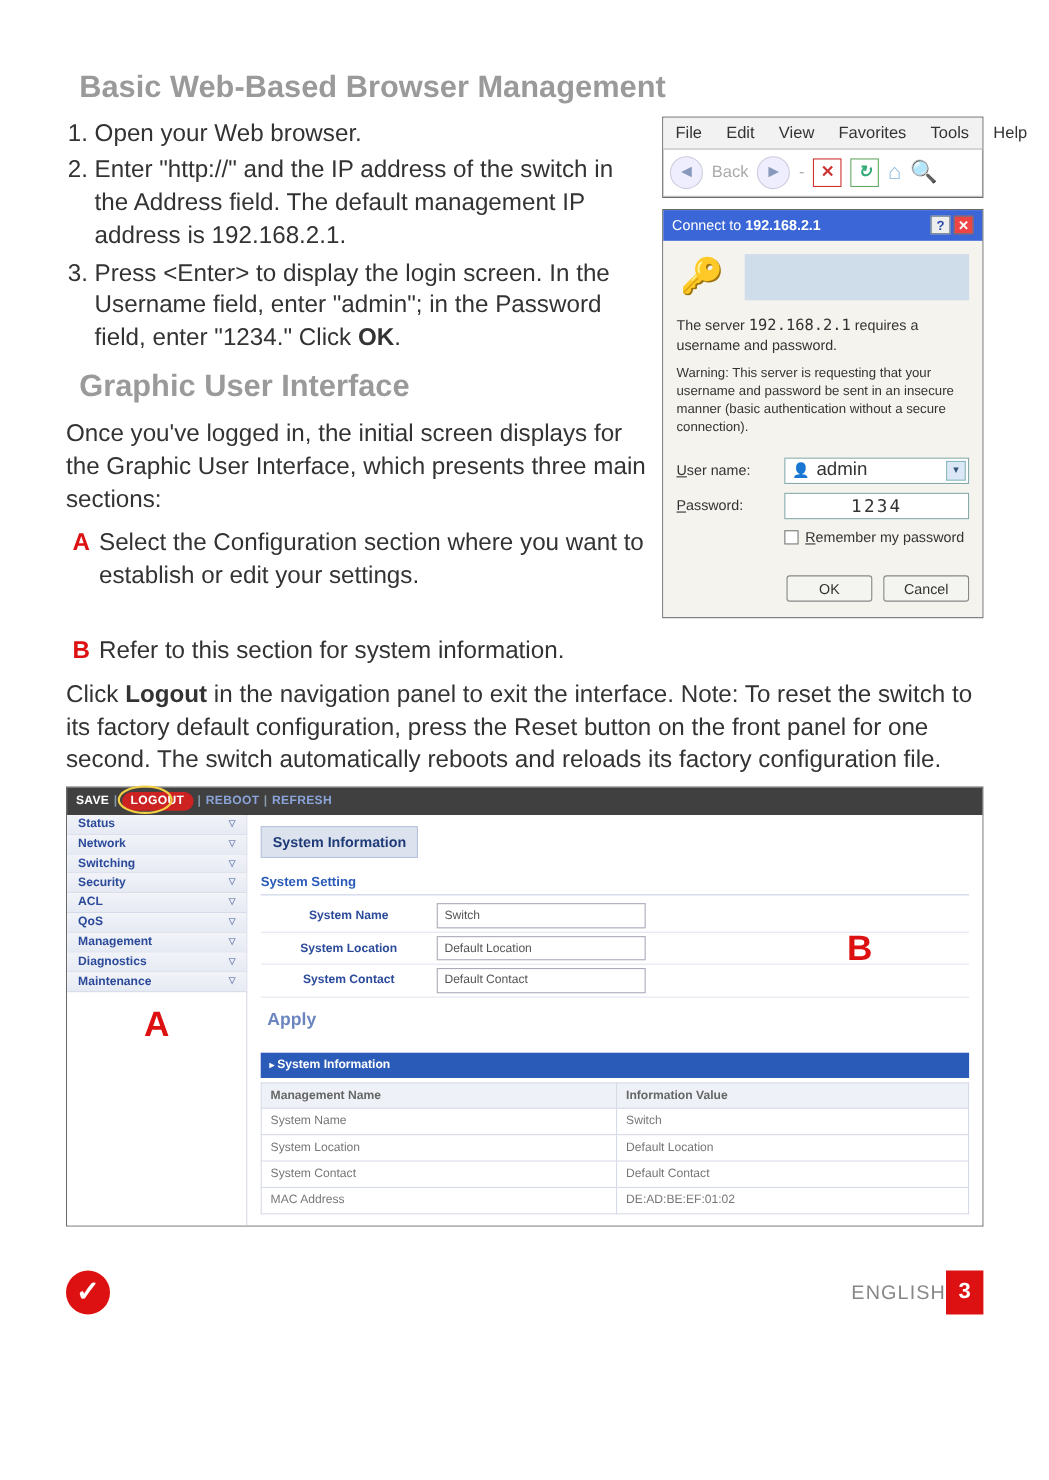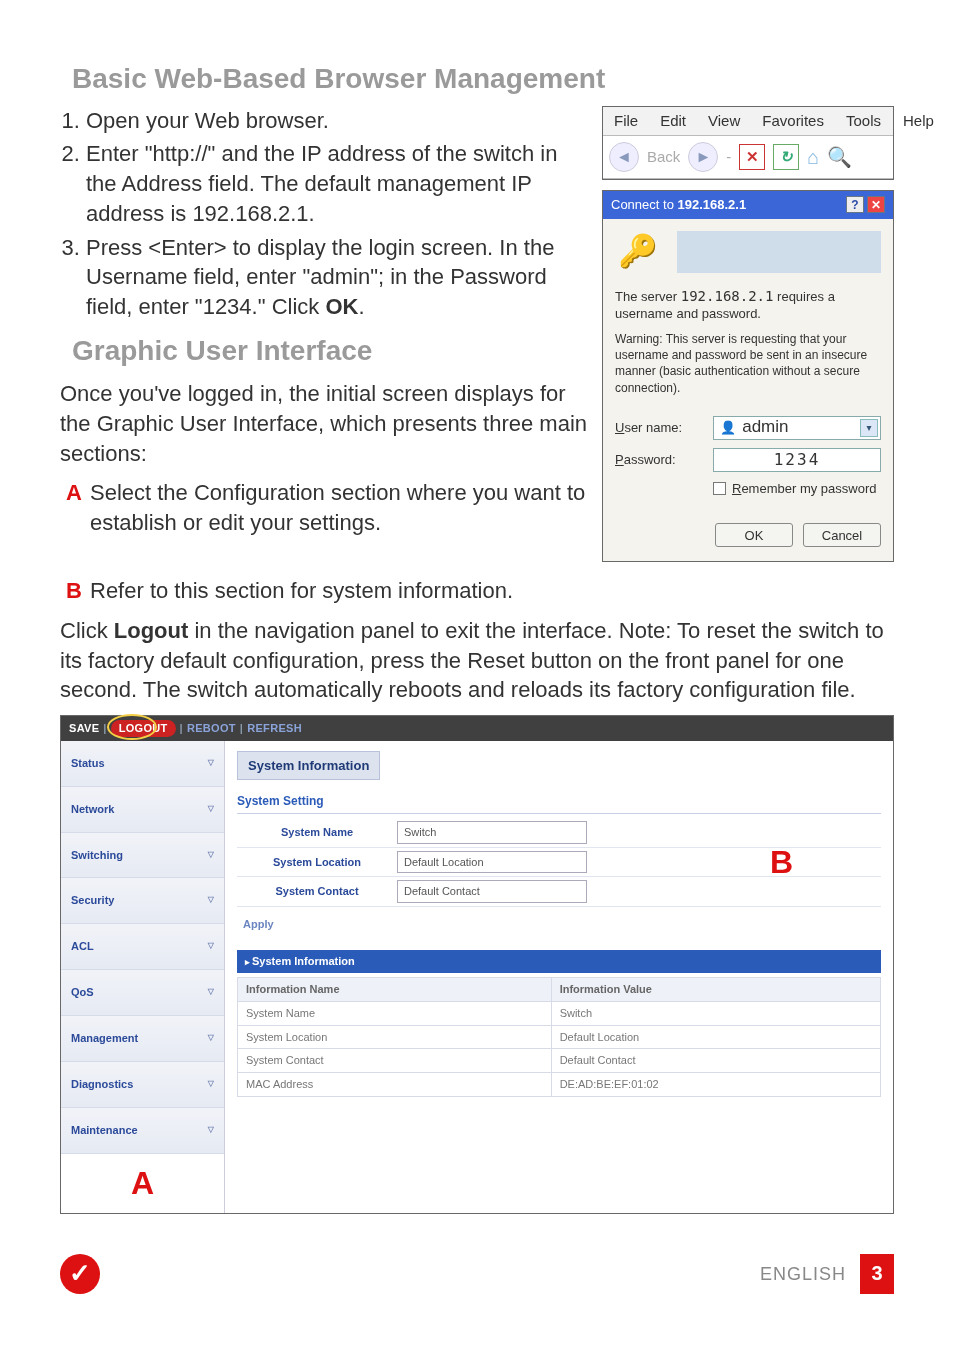--- a/index.html
+++ b/index.html
@@ -74,43 +74,43 @@
   .winbtn { width: 78px; height: 24px; border: 1px solid #888; border-radius: 3px; background: #f4f4f0; font-size: 13px; display: flex; align-items: center; justify-content: center; }
 
   
   .gui-box { font-size: 11px; color: #335; width: 100%; }
   .gui-topbar { background: #404040; color: #fff; padding: 4px 8px; font-size: 11px; font-weight: 700; letter-spacing: 0.3px; display: flex; gap: 4px; align-items: center; }
   .gui-topbar .pill { background: #c22; border-radius: 10px; padding: 1px 8px; position: relative; }
   .gui-topbar .ring { position: absolute; left: -4px; top: -6px; width: 50px; height: 26px; border: 2px solid #f3cf45; border-radius: 50%; pointer-events: none; }
   .gui-topbar .sep { color: #89a; }
   .gui-body { display: flex; }
   .gui-side { width: 164px; background: #fff; border-right: 1px solid #ccd; }
-  .gui-side-item { display: flex; justify-content: space-between; align-items: center; padding: 15px 10px; border-bottom: 1px solid #d5dbe9; background: linear-gradient(#f1f3f8,#e6eaf3); color: #2b4a9a; font-weight: 700; font-size: 11px; }
+  .gui-side-item { display: flex; justify-content: space-between; align-items: center; padding: 1px 10px; border-bottom: 1px solid #d5dbe9; background: linear-gradient(#f1f3f8,#e6eaf3); color: #2b4a9a; font-weight: 700; font-size: 11px; }
   .gui-side-item .tri { color: #7a8bb8; font-size: 8px; }
   .gui-letter-a { text-align: center; font-size: 32px; font-weight: 900; color: #d11; padding: 8px 0; font-family: Arial; }
   .gui-main { flex: 1; background: #fff; padding: 10px 12px; position: relative; }
   .gui-h { background: #dce3ef; border: 1px solid #b8c3db; color: #1f3a76; font-weight: 700; padding: 5px 10px; font-size: 13px; display: inline-block; margin-bottom: 10px; }
   .gui-subh { color: #2b5bb8; font-weight: 700; font-size: 12px; border-bottom: 1px solid #c7d0e4; padding: 3px 0; margin-bottom: 4px; }
   .gui-row { display: flex; align-items: center; border-bottom: 1px solid #e1e5ef; }
   .gui-row .lab { width: 160px; text-align: center; color: #2b4a9a; font-weight: 700; padding: 4px; }
   .gui-row .inp { width: 190px; border: 1px solid #aab; background: #fff; padding: 3px 6px; color: #555; font-size: 11px; margin: 3px 0; }
-  .gui-apply { color: #6b85c0; font-weight: 700; padding: 10px 6px; font-size: 11px; }
+  .gui-apply { color: #6b85c0; font-weight: 700; padding: 10px 6px; font-size: 16px; }
   .gui-bar { background: #2b5bb8; color: #fff; font-size: 11px; font-weight: 700; padding: 4px 8px; margin-top: 8px; }
   .gui-bar::before { content: "▸ "; font-size: 9px; }
   .info-tbl { width: 100%; border: 1px solid #ccd; border-collapse: collapse; margin-top: 4px; }
   .info-tbl th, .info-tbl td { border: 1px solid #d7dbe7; padding: 4px 8px; text-align: left; color: #777; font-size: 11px; }
   .info-tbl th { background: #eef1f7; font-weight: 700; color: #666; }
   .gui-letter-b { position: absolute; right: 100px; top: 100px; font-size: 32px; font-weight: 900; color: #d11; font-family: Arial; }
 
   .footer { display: flex; justify-content: space-between; align-items: flex-end; margin-top: 40px; }
   .logo { display: flex; align-items: center; gap: 8px; }
   .logo-mark { width: 40px; height: 40px; border-radius: 50%; background: #d11; display: flex; align-items: center; justify-content: center; color: #fff; font-weight: 900; font-size: 26px; }
   .logo-text { letter-spacing: 6px; font-weight: 700; font-size: 20px; color: #222; }
   .logo-sub { letter-spacing: 6px; font-size: 8px; color: #444; }
-  .foot-right { display: flex; align-items: center; gap: 14px; }
+  .foot-right { display: flex; align-items: center; }
   .lang { color: #888; letter-spacing: 1px; font-size: 18px; }
   .pgnum { background: #d11; color: #fff; width: 34px; height: 40px; display: flex; align-items: center; justify-content: center; font-weight: 700; font-size: 20px; }
 </style>
 </head>
 <body>
 
 <h2 class="section">Basic Web-Based Browser Management</h2>
 
 <div class="top-flex">
   <div class="left-col">
@@ -278,21 +278,21 @@
         </div>
       <div class="gui-row">
           <div class="lab">System Contact</div>
           <div class="inp">Default Contact</div>
         </div>
       <div class="gui-apply">Apply</div>
       <div class="gui-bar">System Information</div>
       <table class="info-tbl">
         <tbody>
             <tr>
-              <th>Information Name</th>
+              <th>Management Name</th>
               <th>Information Value</th>
             </tr>
         <tr>
               <td>System Name</td>
               <td>Switch</td>
             </tr>
         <tr>
               <td>System Location</td>
               <td>Default Location</td>
             </tr>

